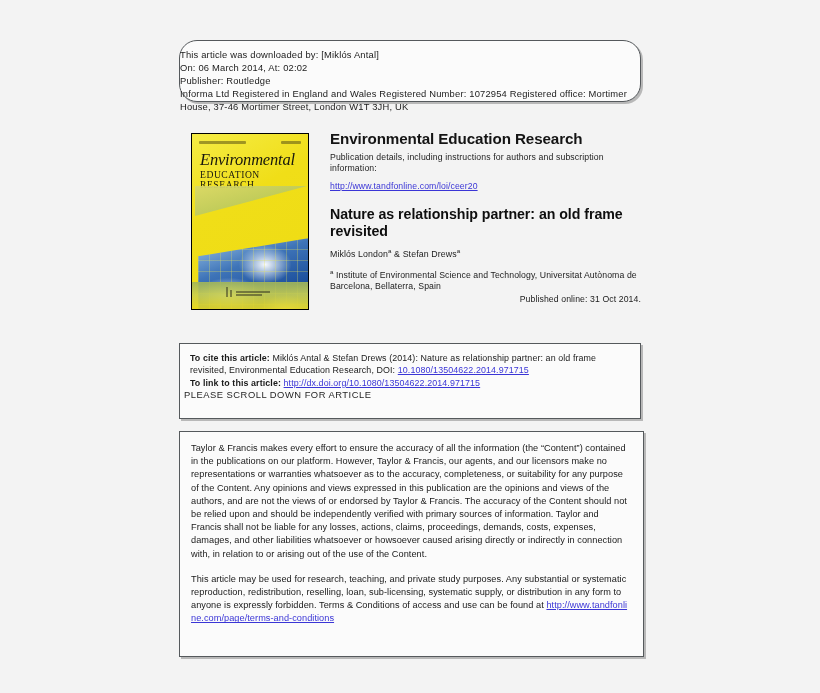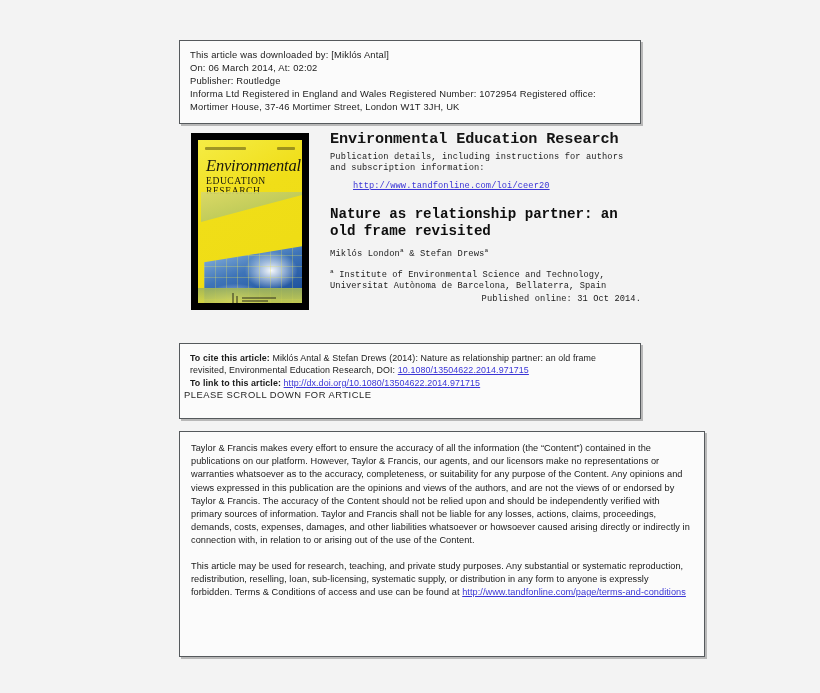--- a/index.html
+++ b/index.html
@@ -29,22 +29,23 @@
     border: 1px solid #55595c;
     box-sizing: border-box;
     box-shadow: 2px 2px 0 rgba(90, 90, 90, 0.38);
   }
 
   
   #download-box {
     left: 179px;
     top: 40px;
     width: 462px;
-    height: 84px;
-    padding: 7px 9px 6px 10px;
+    height: 62px;
+    padding: 7px 9px 6px 0;
+    border-radius: 18px;
   }
   .dl-line {
     font-size: 9.4px;
     line-height: 13.1px;
     letter-spacing: 0.18px;
     white-space: nowrap;
   }
   .dl-line.wrap {
     white-space: normal;
   }
@@ -58,21 +59,21 @@
     height: 185px;
   }
 
   
   #cover {
     position: absolute;
     left: 12px;
     top: 3px;
     width: 118px;
     height: 177px;
-    border: 7px solid #000000;
+    border: 1px solid #000000;
     box-sizing: border-box;
     background: #f2e31c;
     overflow: hidden;
   }
   .cover-inner {
     position: absolute;
     inset: 0;
     background:
       linear-gradient(150deg, #f5ec45 0%, #f0de18 38%, #eedc12 100%);
   }
@@ -185,21 +186,20 @@
   .cover-logo i:nth-child(2) { left: 4px; top: 4px; width: 2px; height: 7px; }
   .cover-logo i:nth-child(3) { left: 10px; top: 5px; width: 34px; height: 1.5px; }
   .cover-logo i:nth-child(4) { left: 10px; top: 8px; width: 26px; height: 1.5px; }
 
   
   #journal-text {
     position: absolute;
     left: 151px;
     top: 0;
     right: 0;
-    font-family: Liberation Mono, monospace;
   }
   .journal-name {
     font-size: 15.2px;
     font-weight: bold;
     letter-spacing: -0.1px;
     line-height: 18px;
     margin: 0 0 4px 0;
     color: #141414;
   }
   .pub-details {
@@ -207,21 +207,20 @@
     line-height: 11.4px;
     letter-spacing: 0.12px;
     color: #232323;
   }
   a.link {
     color: #3a35d6;
     text-decoration: underline;
     font-size: 8.7px;
     letter-spacing: 0.1px;
     word-break: break-all;
-    margin-left: 23px;
   }
   .article-title {
     font-size: 14.2px;
     font-weight: bold;
     line-height: 17.5px;
     letter-spacing: -0.05px;
     margin: 13px 0 4px 0;
     color: #0e0e0e;
   }
   .authors {
@@ -278,21 +277,21 @@
     top: 389px;
     font-size: 9.4px;
     letter-spacing: 0.5px;
     color: #1f1f1f;
   }
 
   
   #disclaimer-box {
     left: 179px;
     top: 431px;
-    width: 526px;
+    width: 465px;
     height: 226px;
     padding: 10px 12px 10px 11px;
   }
   .disc-para {
     font-size: 9.2px;
     line-height: 13.2px;
     letter-spacing: 0.05px;
     text-align: left;
     color: #191919;
   }

